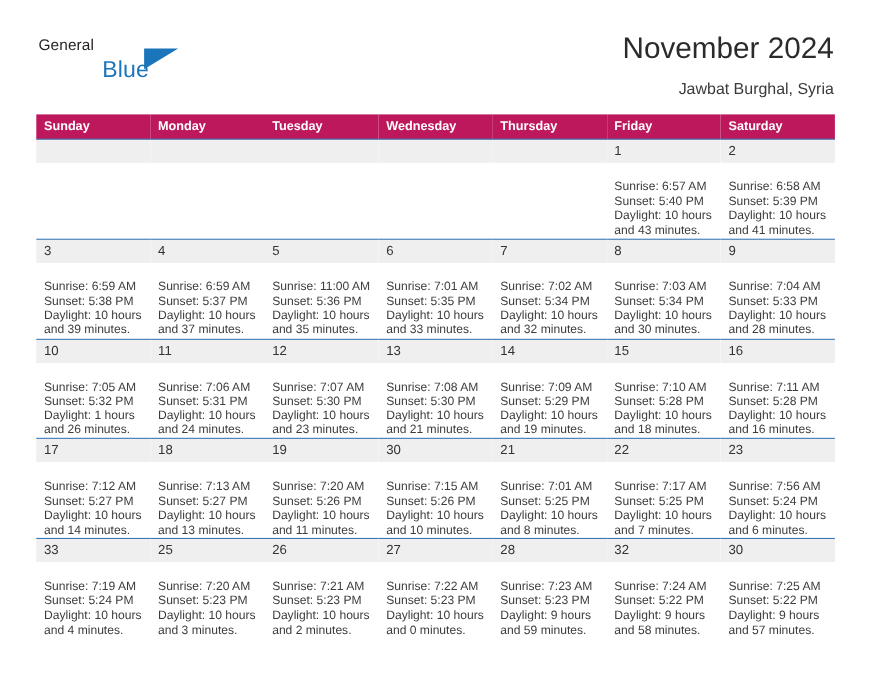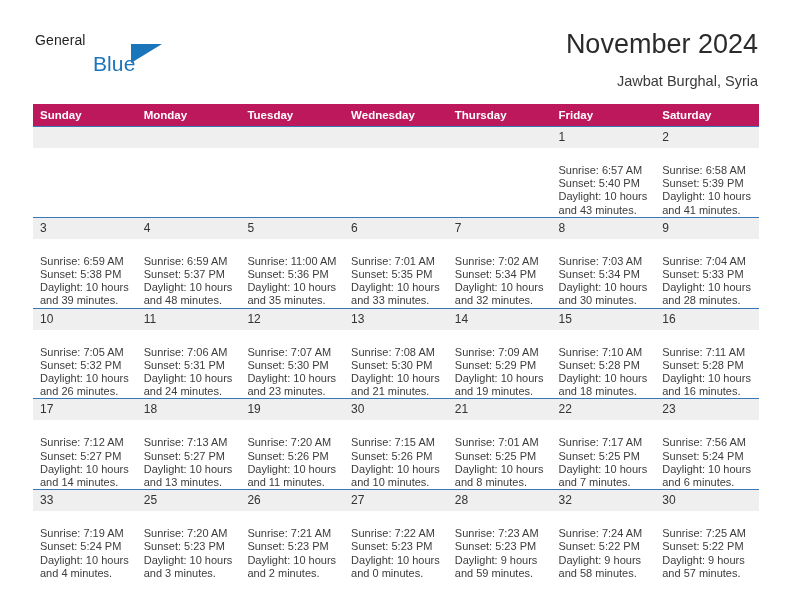--- a/index.html
+++ b/index.html
@@ -217,21 +217,21 @@
               <div>Sunrise: 6:59 AM</div>
               <div>Sunset: 5:38 PM</div>
               <div class="daylight">Daylight: 10 hours and 39 minutes.</div>
             </div>
           </td>
           <td>
             <div class="daynum">4</div>
             <div class="cell-body">
               <div>Sunrise: 6:59 AM</div>
               <div>Sunset: 5:37 PM</div>
-              <div class="daylight">Daylight: 10 hours and 48 minutes.</div>
+              <div class="daylight">Daylight: 10 hours and 37 minutes.</div>
             </div>
           </td>
           <td>
             <div class="daynum">5</div>
             <div class="cell-body">
               <div>Sunrise: 11:00 AM</div>
               <div>Sunset: 5:36 PM</div>
               <div class="daylight">Daylight: 10 hours and 35 minutes.</div>
             </div>
           </td>
@@ -267,21 +267,21 @@
               <div class="daylight">Daylight: 10 hours and 28 minutes.</div>
             </div>
           </td>
         </tr>
         <tr class="week">
           <td>
             <div class="daynum">10</div>
             <div class="cell-body">
               <div>Sunrise: 7:05 AM</div>
               <div>Sunset: 5:32 PM</div>
-              <div class="daylight">Daylight: 10 hours and 26 minutes.</div>
+              <div class="daylight">Daylight: 1 hours and 26 minutes.</div>
             </div>
           </td>
           <td>
             <div class="daynum">11</div>
             <div class="cell-body">
               <div>Sunrise: 7:06 AM</div>
               <div>Sunset: 5:31 PM</div>
               <div class="daylight">Daylight: 10 hours and 24 minutes.</div>
             </div>
           </td>

